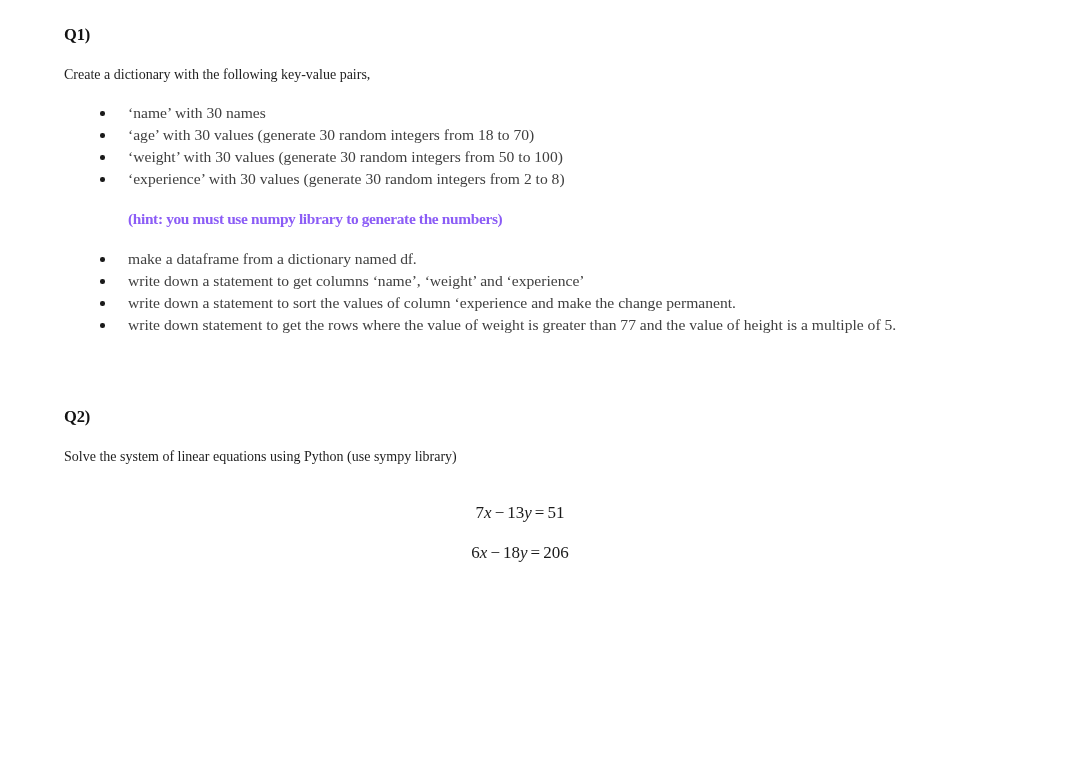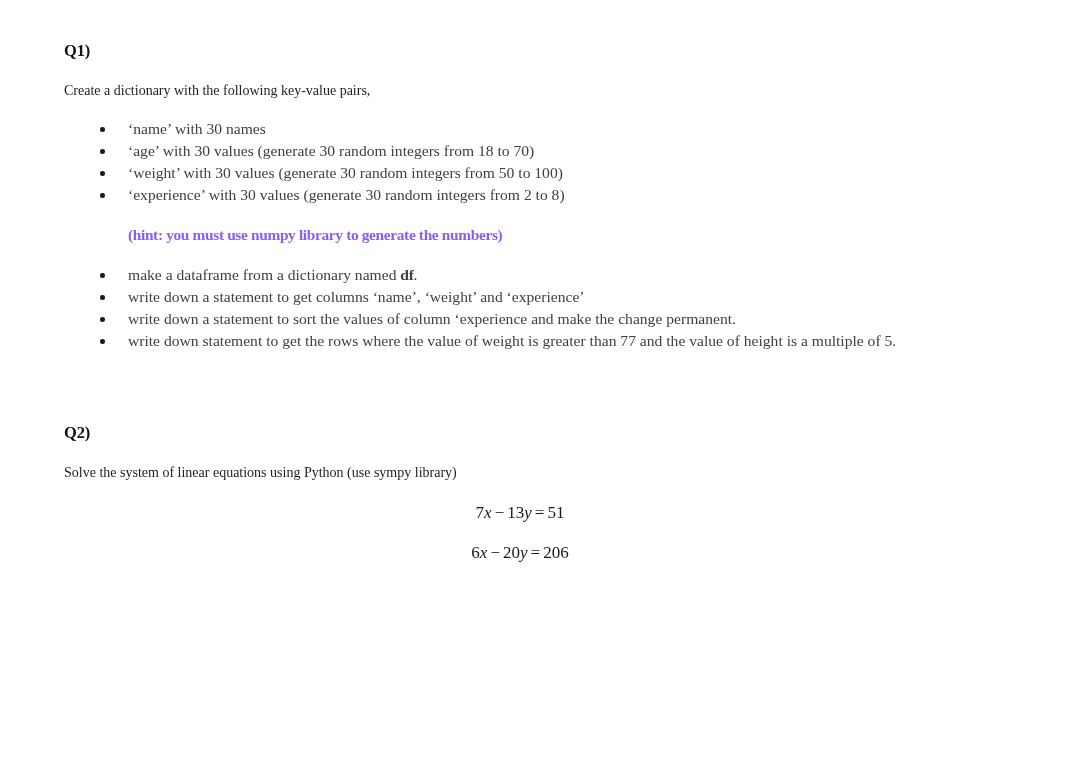--- a/index.html
+++ b/index.html
@@ -21,21 +21,21 @@
     position: relative;
     width: 1080px;
     height: 778px;
     box-sizing: border-box;
     padding: 0;
   }
 
   .content {
     position: absolute;
     left: 64px;
-    top: 40px;
+    top: 24px;
     width: 952px;
   }
 
   
   .q-heading {
     font-family: "Liberation Serif", "DejaVu Serif", serif;
     font-weight: bold;
     font-size: 16.5px;
     letter-spacing: -0.2px;
     line-height: 22px;
@@ -71,41 +71,41 @@
     top: 9px;
     width: 4.5px;
     height: 4.5px;
     border-radius: 50%;
     background: #1a1a1a;
   }
 
   .bullets li .txt { display: inline; }
 
   b.inline-bold {
-    font-weight: bold;
+    font-weight: normal;
     letter-spacing: -0.3px;
   }
 
   
   .hint {
     padding-left: 64px;
     font-size: 15.4px;
     font-weight: bold;
     line-height: 22px;
     letter-spacing: -0.35px;
     color: #8b5cf6;
   }
   .sp-16 { height: 16px; }
   .sp-18 { height: 18px; }
   .sp-22 { height: 22px; }
   .sp-48 { height: 48px; }
 
   
   .equations {
-    margin: 0;
+    margin: 16px;
     padding: 0;
   }
   .eq {
     text-align: center;
     font-family: "Liberation Serif", "DejaVu Serif", serif;
     font-size: 17px;
     line-height: 22px;
     color: #1a1a1a;
     
     padding-right: 40px;
@@ -182,18 +182,18 @@
     <div class="sp-18"></div>
 
     <div class="equations">
       <div class="eq">
         <span class="num">7</span><span class="var">x</span><span class="op">−</span><span class="num">13</span><span class="var">y</span><span class="op">=</span><span class="num">51</span>
       </div>
 
       <div class="sp-18"></div>
 
       <div class="eq">
-        <span class="num">6</span><span class="var">x</span><span class="op">−</span><span class="num">20</span><span class="var">y</span><span class="op">=</span><span class="num">206</span>
+        <span class="num">6</span><span class="var">x</span><span class="op">−</span><span class="num">18</span><span class="var">y</span><span class="op">=</span><span class="num">206</span>
       </div>
     </div>
 
   </div>
 </div>
 
 </body></html>

